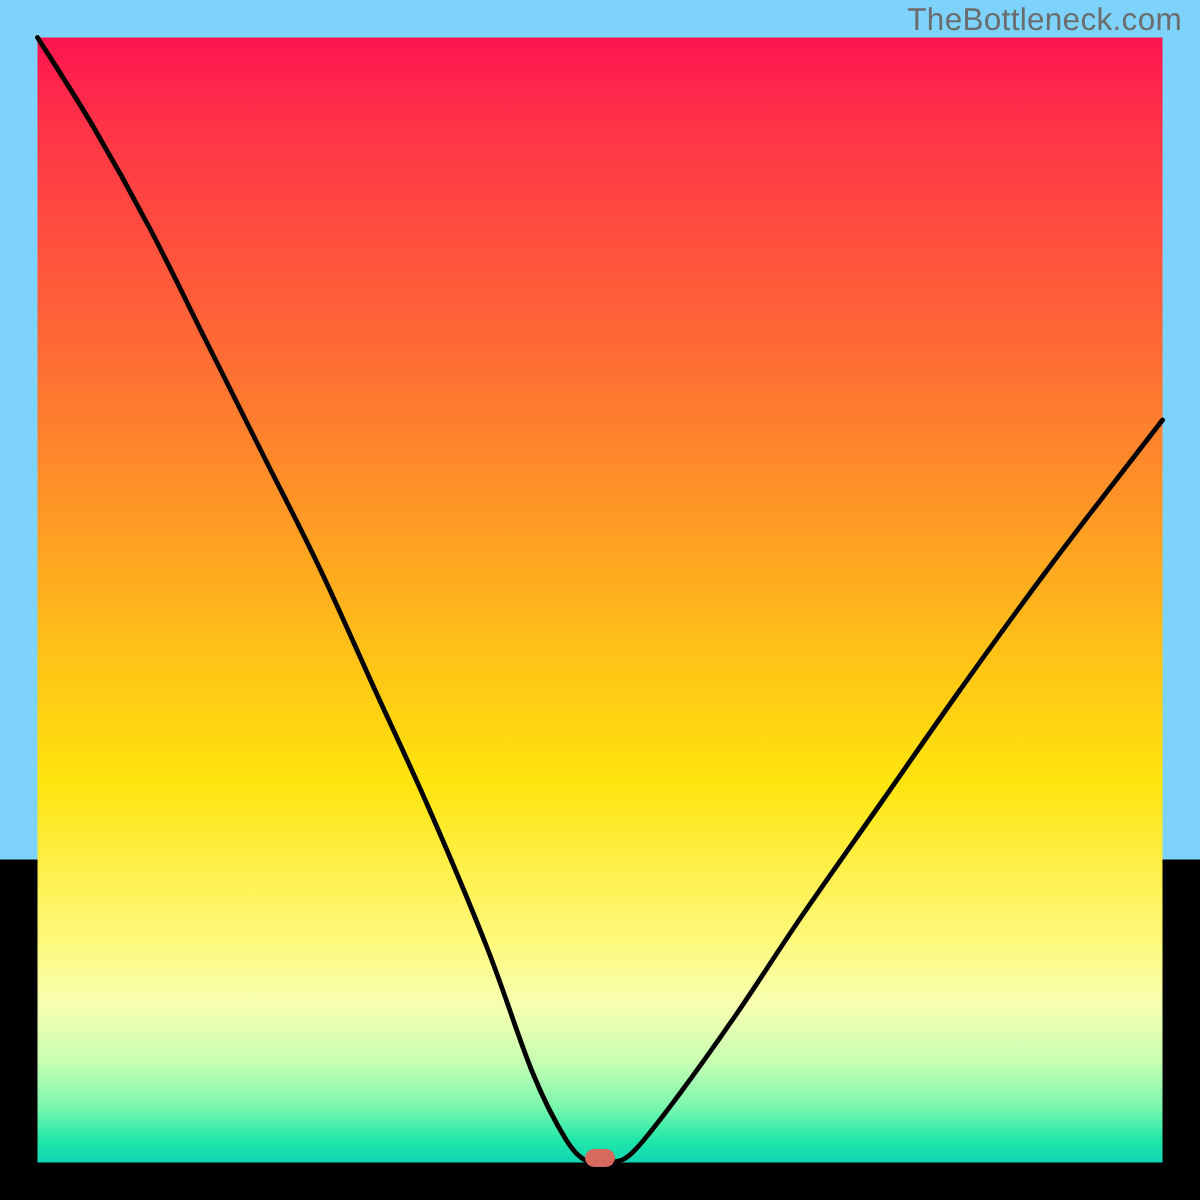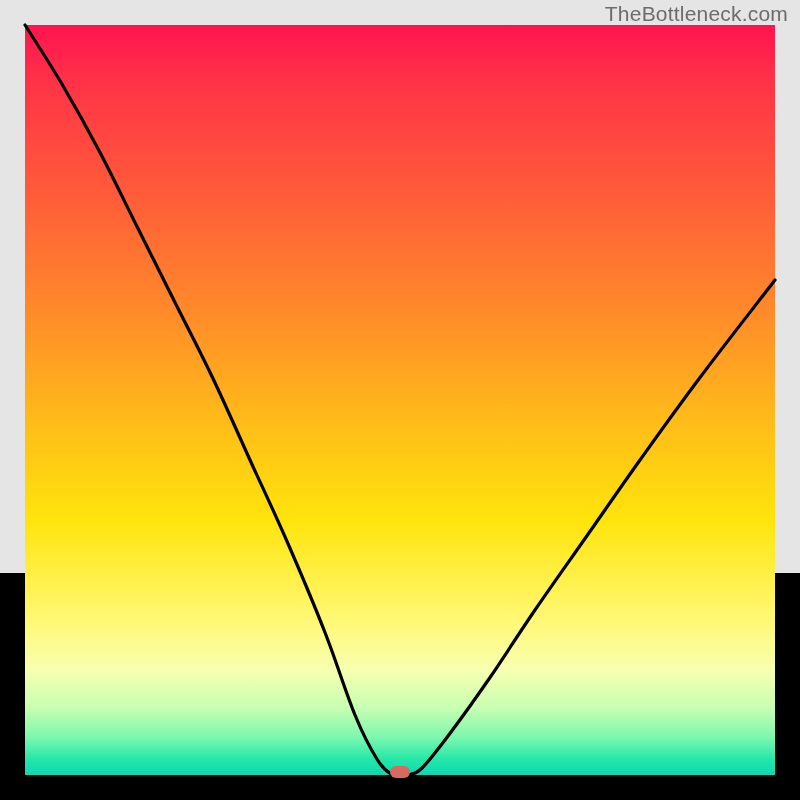--- a/index.html
+++ b/index.html
@@ -8,21 +8,21 @@
     width: 800px;
     height: 800px;
     background: #000;
     overflow: hidden;
     font-family: Arial, Helvetica, sans-serif;
   }
   .stage {
     position: relative;
     width: 800px;
     height: 573px;
-    background: #e5e5e5;
+    background: #7dd3fc;
   }
   .watermark {
     position: absolute;
     top: 2px;
     right: 12px;
     color: #6c6c6c;
     font-size: 21px;
     font-weight: 500;
     letter-spacing: 0.2px;
     z-index: 4;

